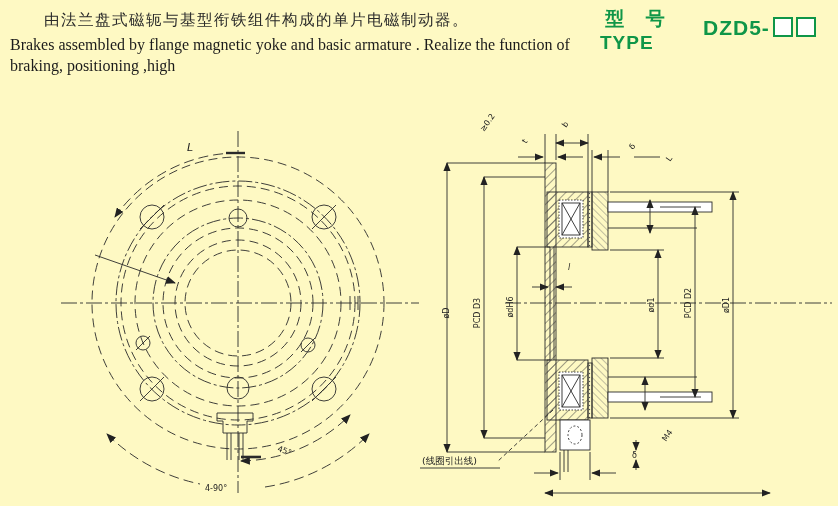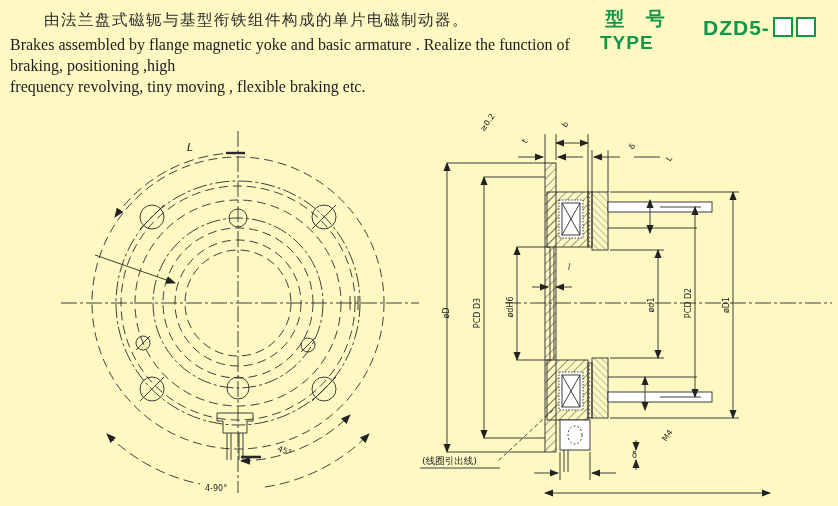--- a/index.html
+++ b/index.html
@@ -21,21 +21,20 @@
   .note{font-size:9.5px;}
 </style>
 </head>
 <body>
 
 <div id="page">
 
   <div id="intro">
     <div class="zh indent">由法兰盘式磁轭与基型衔铁组件构成的单片电磁制动器。</div>
     <div class="en">Brakes assembled by flange magnetic yoke and basic armature . Realize the function of braking, positioning  ,high</div>
-    <div class="en">frequency revolving, tiny moving , flexible braking etc.</div>
   </div>
 
   <div id="typeblock">
     <div id="type-zh" class="green">型 号</div>
     <div id="type-en" class="green">TYPE</div>
     <div id="model" class="green"><span>DZD5-</span><span class="box"></span><span class="box"></span></div>
   </div>
 
   <svg id="front-view" style="left:55px;top:115px;" width="370" height="391" viewBox="0 0 370 391">
     <defs>

